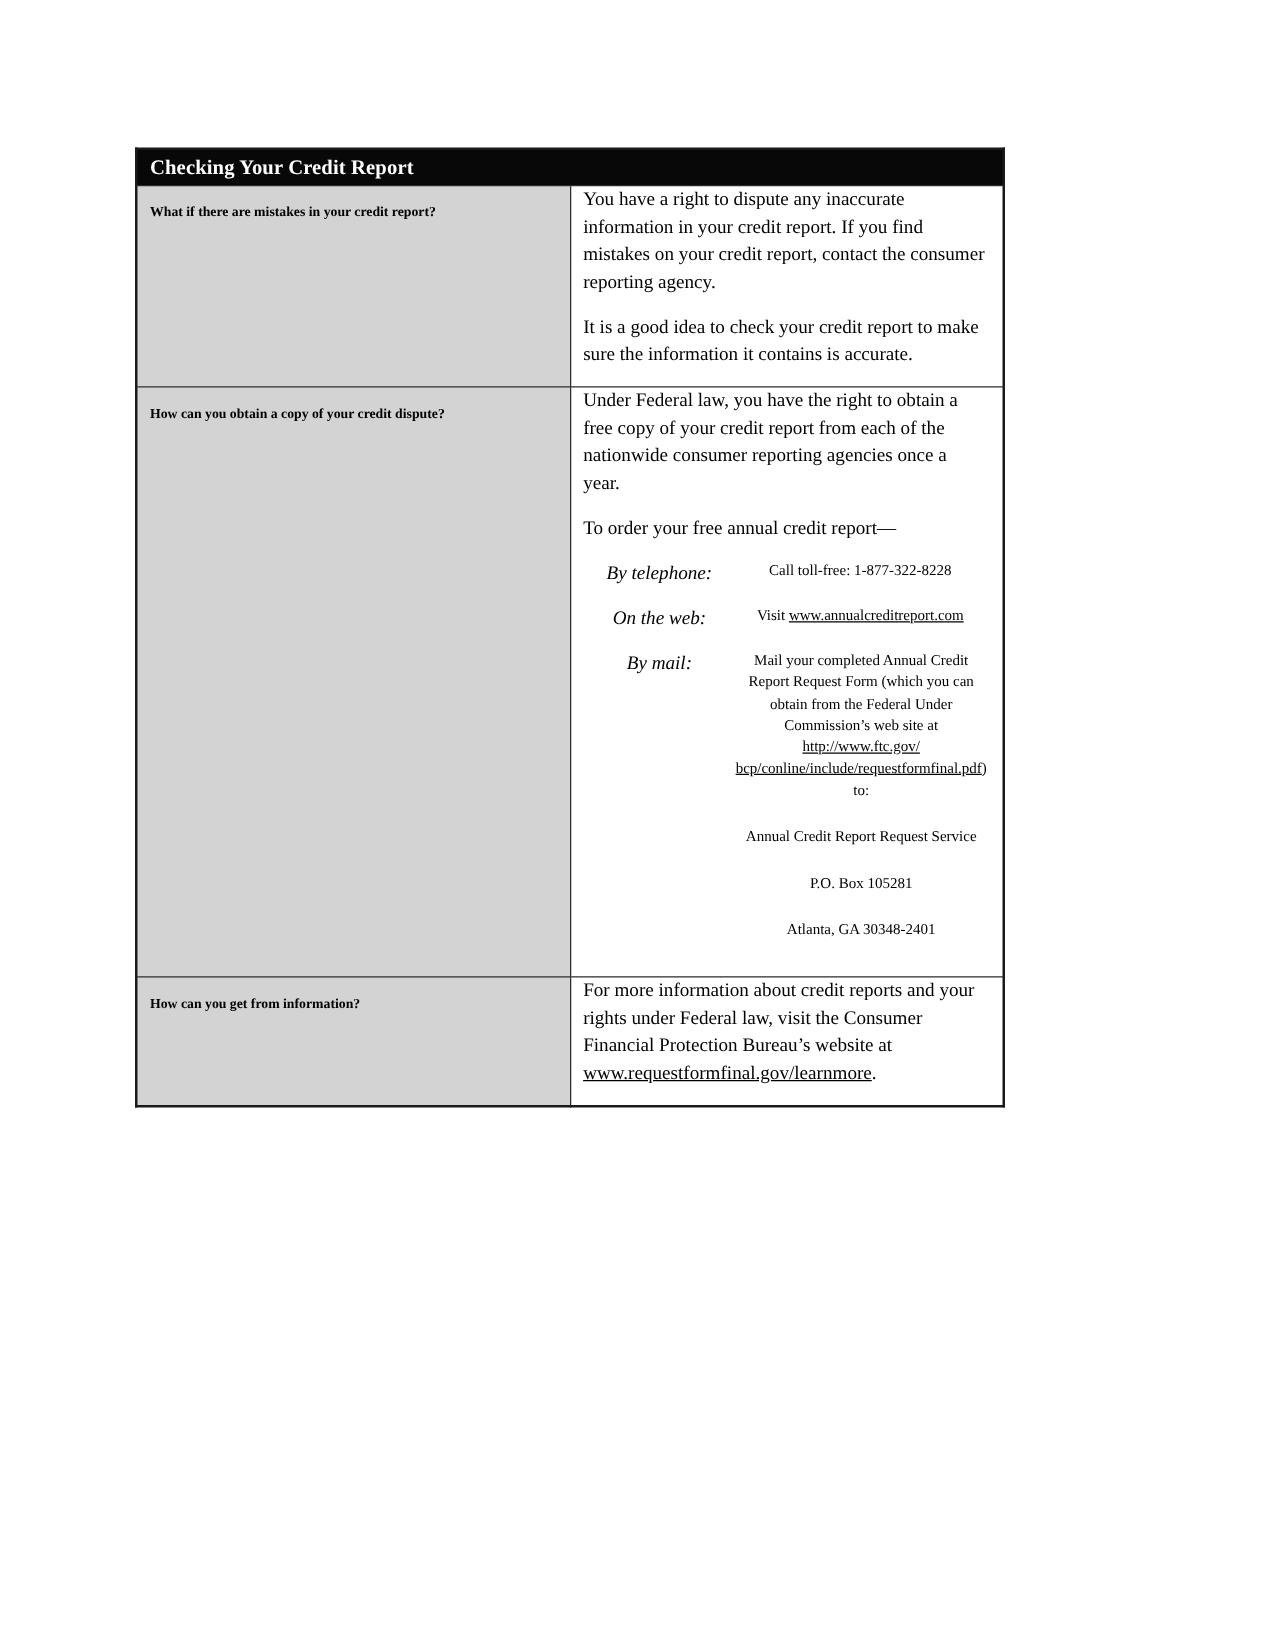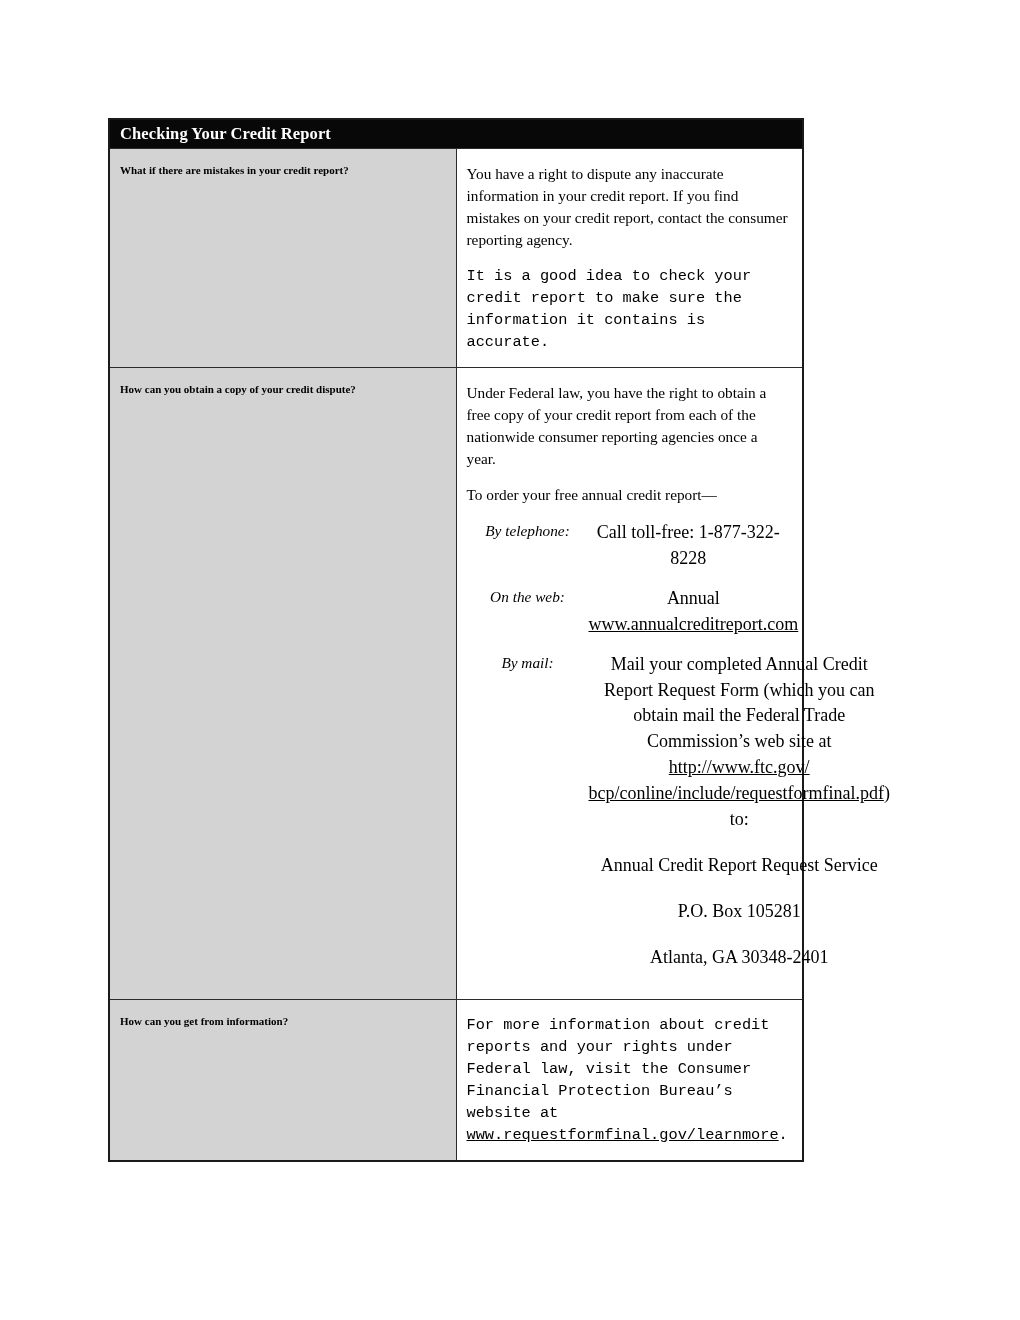--- a/index.html
+++ b/index.html
@@ -60,46 +60,45 @@
     font-size: 11px;
     line-height: 1.42;
     padding: 14px 8px 14px 10px;
     border-right: 1px solid #2b2b2b;
   }
 
   .a-cell {
     background: #ffffff;
     font-size: 15.3px;
     line-height: 1.44;
-    padding: 14px 14px 14px 10px;
+    padding: 0 14px 14px 10px;
   }
 
   .a-cell p {
     margin: 0 0 14px 0;
   }
   .a-cell p:last-child {
     margin-bottom: 0;
-    font-family: Liberation Mono, monospace;
   }
 
   
   .method-row {
     display: flex;
     margin: 0 0 14px 0;
     text-align: center;
   }
   .method-label {
     flex: 0 0 122px;
     font-style: italic;
     font-size: 15.3px;
     line-height: 1.44;
   }
   .method-value {
     flex: 1 1 auto;
-    font-size: 18px;
+    font-size: 12px;
     line-height: 1.44;
   }
   .method-value .sub-block {
     margin-top: 14px;
   }
   .addr-line {
     display: block;
     margin-top: 20px;
   }
 
@@ -136,28 +135,28 @@
         <div class="method-row">
           <div class="method-label">By telephone:</div>
           <div class="method-value">
             <span>Call toll-free:  1-877-322-8228</span>
           </div>
         </div>
 
         <div class="method-row">
           <div class="method-label">On the web:</div>
           <div class="method-value">
-            <span>Annual </span><span class="ulink">www.annualcreditreport.com</span>
+            <span>Visit </span><span class="ulink">www.annualcreditreport.com</span>
           </div>
         </div>
 
         <div class="method-row">
           <div class="method-label">By mail:</div>
           <div class="method-value">
-            <span>Mail your completed Annual Credit Report Request Form (which you can obtain mail the Federal Trade Commission’s web site at </span><span class="ulink">http://www.ftc.gov/ bcp/conline/include/requestformfinal.pdf</span><span>) to:</span>
+            <span>Mail your completed Annual Credit Report Request Form (which you can obtain from the Federal Under Commission’s web site at </span><span class="ulink">http://www.ftc.gov/ bcp/conline/include/requestformfinal.pdf</span><span>) to:</span>
             <div class="sub-block">
               <span class="addr-line">Annual Credit Report Request Service</span>
               <span class="addr-line">P.O. Box 105281</span>
               <span class="addr-line">Atlanta, GA 30348-2401</span>
             </div>
           </div>
         </div>
       </td>
     </tr>
 

